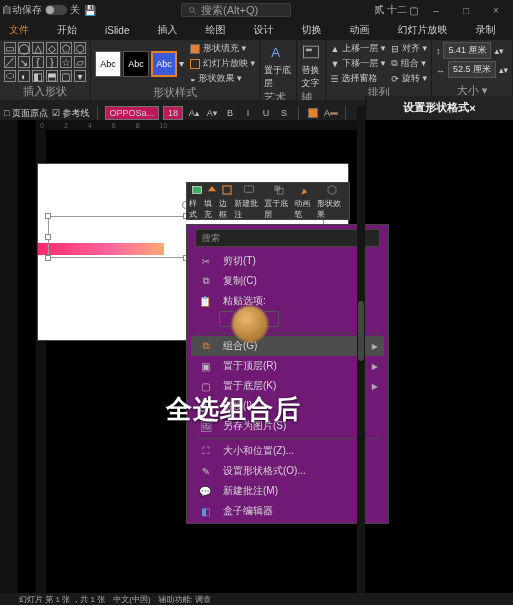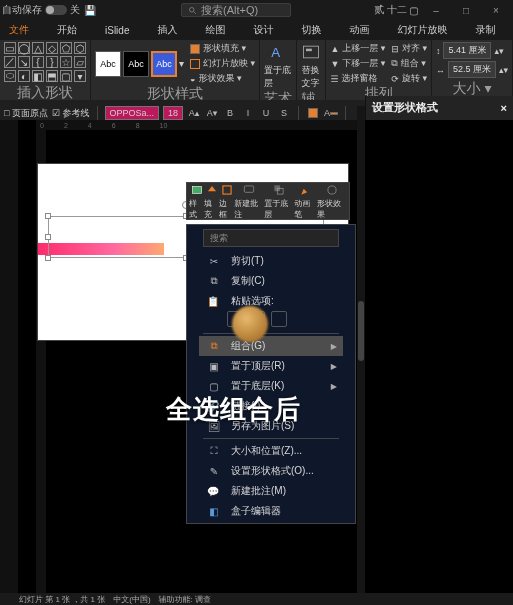--- a/index.html
+++ b/index.html
@@ -20,21 +20,21 @@
 .autosave{display:flex;align-items:center;gap:3px}
 
 
 .tabs{height:20px;background:#1a1a1a;display:flex;align-items:center;padding-left:4px;gap:18px;font-size:10px;color:#d0d0d0}
 .tab{padding:2px 5px;cursor:pointer;white-space:nowrap}
 .tab.first{color:#e97f2b}
 
 
 .ribbon{height:60px;background:#2b2b2b;display:flex;align-items:stretch;overflow:hidden}
 .group{border-right:1px solid #1a1a1a;display:flex;flex-direction:column;align-items:center;justify-content:space-between;padding:2px 4px}
-.group .lbl{font-size:14px;color:#9e9e9e;margin-top:auto}
+.group .lbl{font-size:11px;color:#9e9e9e;margin-top:auto}
 
 .shapesGal{display:grid;grid-template-columns:repeat(6,12px);grid-template-rows:repeat(3,12px);gap:2px;margin-bottom:2px}
 .shapesGal span{width:12px;height:12px;border:1px solid #888;display:flex;align-items:center;justify-content:center}
 .abc{display:flex;gap:2px}
 .abcBox{width:26px;height:26px;display:flex;align-items:center;justify-content:center;font-size:9px;border:1px solid #555}
 .abcBox.a{background:#fff;color:#000}.abcBox.b{background:#000;color:#fff}.abcBox.c{background:#3b5bdb;color:#fff;border:2px solid #e97f2b}
 .smallStack{display:flex;flex-direction:column;gap:2px;font-size:9px;color:#c8c8c8}
 .smallStack div{display:flex;align-items:center;gap:3px;white-space:nowrap}
 .bigBtn{display:flex;flex-direction:column;align-items:center;justify-content:center;font-size:9px;color:#d0d0d0;gap:2px}
 .bigBtn svg{width:20px;height:20px}
@@ -61,37 +61,37 @@
 .h-sw{bottom:-4px;left:-4px}.h-s{bottom:-4px;left:50%;margin-left:-3px}.h-se{bottom:-4px;right:-4px}
 .rotHandle{position:absolute;top:-16px;left:50%;width:8px;height:8px;margin-left:-4px;border:1px solid #888;border-radius:50%;background:#fff}
 .gradBar{position:absolute;top:243px;left:38px;width:126px;height:12px;background:linear-gradient(90deg,#ff2a6d 0%,#ff6a9e 60%,#ffa873 100%)}
 
 
 .miniTB{position:absolute;top:182px;left:186px;width:164px;height:38px;background:#2f2f2f;border:1px solid #444;display:flex;align-items:center;justify-content:space-around;padding:0 2px}
 .miniItem{display:flex;flex-direction:column;align-items:center;font-size:8px;color:#d0d0d0;gap:1px}
 .miniItem svg{width:14px;height:14px}
 
 
-.ctx{position:absolute;top:224px;left:186px;width:170px;background:#0f172a;border:1px solid #444;padding:0 12px 2px;font-size:10px;color:#d8d8d8}
+.ctx{position:absolute;top:224px;left:186px;width:203px;background:#701a75;border:1px solid #444;padding:0 4px 2px;font-size:10px;color:#d8d8d8}
 .ctx .row{display:flex;align-items:center;height:20px;padding:0 8px 0 8px;gap:10px;position:relative}
 .ctx .row.hover{background:#4d4d4d}
 .ctx .row .ico{width:14px;height:14px;display:flex;align-items:center;justify-content:center;color:#bbb}
 .ctx .row .chev{position:absolute;right:6px;top:50%;transform:translateY(-50%);color:#aaa;font-size:8px}
 .ctx hr{border:none;border-top:1px solid #444;margin:2px 4px}
 .ctx .srch{height:18px;margin:4px;background:#252525;border:1px solid #444;display:flex;align-items:center;padding:0 6px;color:#888;font-size:9px}
 .pasteIcons{display:flex;gap:6px;padding:0 0 4px 28px}
 .pasteIcons span{width:16px;height:16px;border:1px solid #555;border-radius:2px;display:inline-block;}
 .blob{position:absolute;top:306px;left:232px;width:36px;height:36px;border-radius:50%;background:radial-gradient(circle at 40% 35%,#e8b96c,#b07a32 70%);filter:blur(1px)}
 
 
 .caption{position:absolute;top:392px;left:166px;font-size:26px;font-weight:700;color:#fff;text-shadow:0 1px 3px rgba(0,0,0,.7);letter-spacing:1px}
 
 
 .panel{position:absolute;top:96px;right:0;bottom:12px;width:148px;background:#232323;border-left:1px solid #111;padding:4px 6px;font-size:10px;color:#ddd;display:flex;flex-direction:column;gap:4px}
-.panel .hd{display:flex;justify-content:space-between;align-items:center;font-size:11px;font-weight:600;color:#eee}
+.panel .hd{display:flex;justify-content:center;align-items:center;font-size:11px;font-weight:600;color:#eee}
 .panel .tabsP{display:flex;gap:10px;font-size:10px;color:#bbb;margin-top:2px}
 .panel .tabsP span.active{color:#fff;border-bottom:1px solid #e97f2b}
 .panel .iconRow{display:flex;gap:8px;margin:4px 0}
 .panel .iconRow .pIco{width:20px;height:20px;border:1px solid transparent;display:flex;align-items:center;justify-content:center}
 .panel .iconRow .pIco.active{border-color:#e97f2b;background:#333}
 .panel .secHd{display:flex;align-items:center;gap:4px;color:#ddd;font-size:10px;margin-top:4px}
 .panel .secHd::before{content:"▾";font-size:8px;color:#aaa}
 .radio{display:flex;align-items:center;gap:5px;margin:3px 0 0 10px;font-size:10px;color:#ddd}
 .radio input{appearance:none;width:9px;height:9px;border:1px solid #888;border-radius:50%;position:relative}
 .radio input:checked::after{content:"";position:absolute;inset:1px;border-radius:50%;background:#e97f2b}

